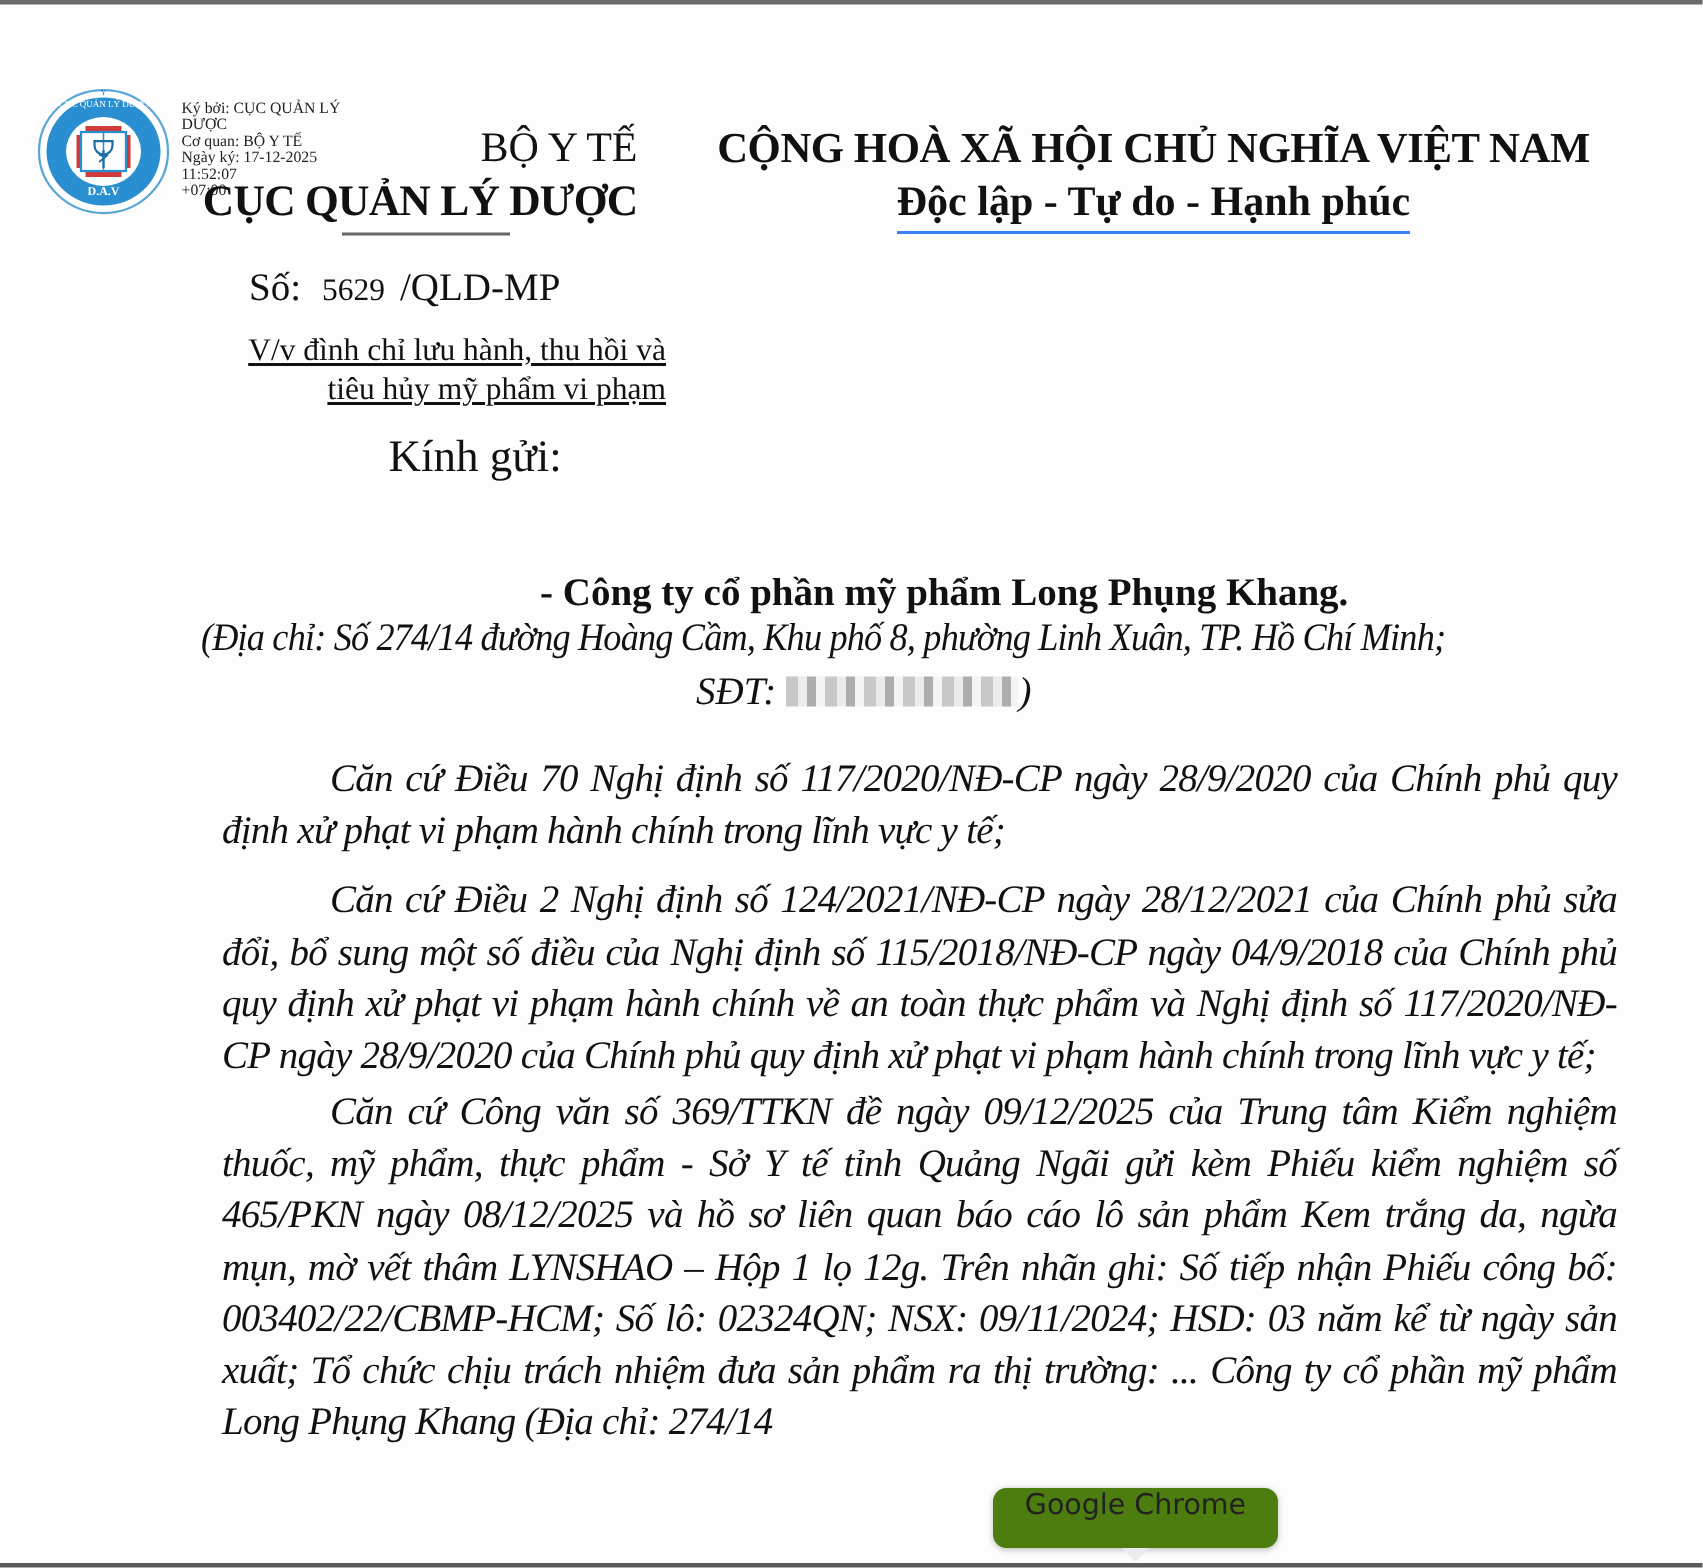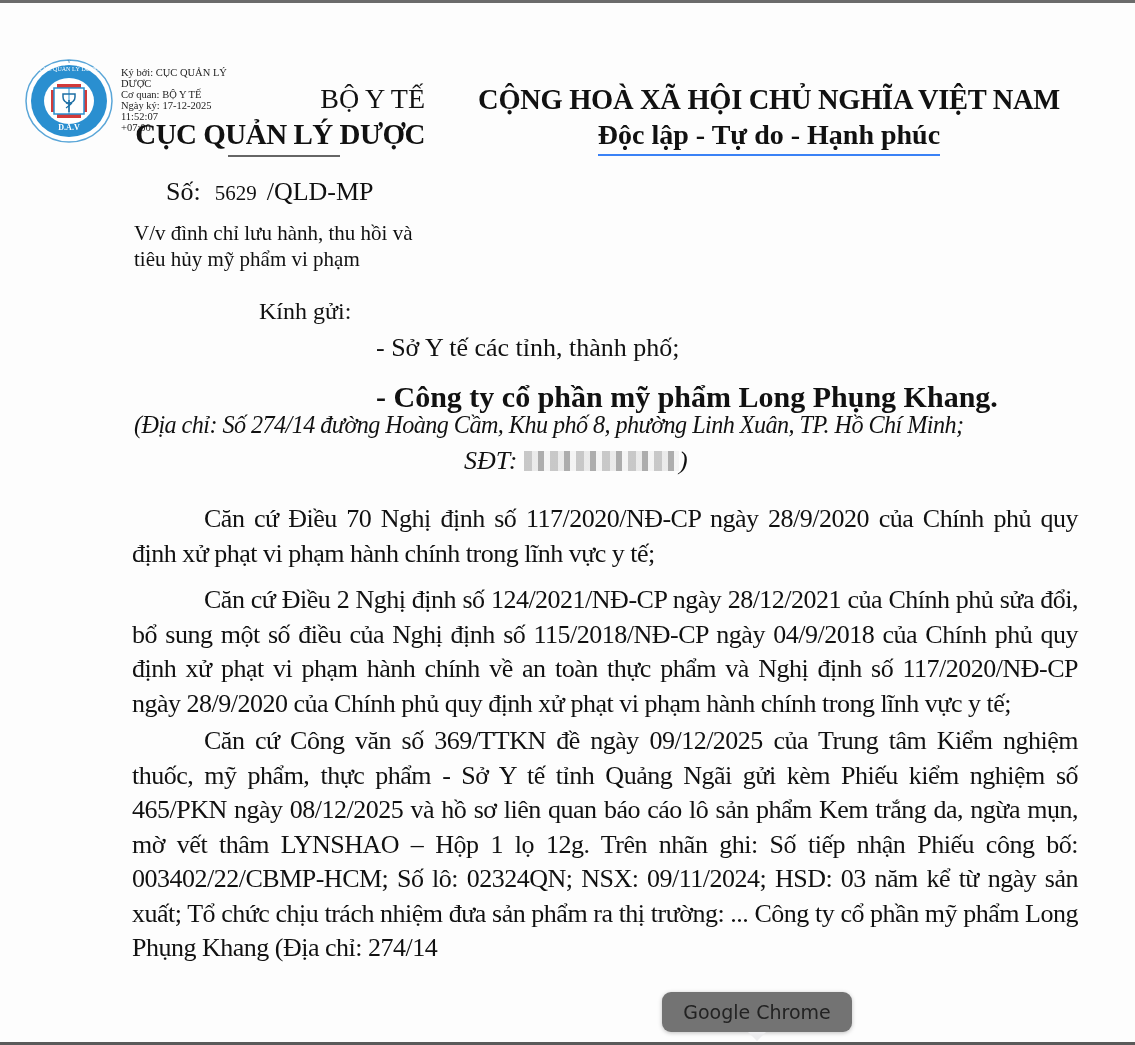--- a/index.html
+++ b/index.html
@@ -104,53 +104,54 @@
       text-align: right;
     }
     .num-line .num-val {
       font-size: 21px;
       margin: 0 10px 0 14px;
     }
     .subject {
       position: absolute;
       left: 134px; top: 220px;
       width: 310px;
-      text-align: left;
+      text-align: right;
       font-size: 21px;
       line-height: 26px;
+      text-decoration: underline;
     }
 
     .date-line {
       position: absolute;
       left: 558px; top: 176px;
       font-size: 27px;
       font-style: italic;
       white-space: nowrap;
     }
     .date-line .dnum {
       font-style: normal;
       font-size: 21px;
       margin: 0 12px 0 6px;
     }
 
     .greet {
       position: absolute;
-      left: 259px; top: 298px;
-      font-size: 24px;
+      left: 259px; top: 288px;
+      font-size: 30px;
     }
     .recip1 {
       position: absolute;
       left: 376px; top: 333px;
       font-size: 26px;
       white-space: nowrap;
     }
     .recip2 {
       position: absolute;
-      left: 376px; top: 380px;
-      font-size: 30px;
+      left: 360px; top: 380px;
+      font-size: 26px;
       font-weight: normal;
       white-space: nowrap;
     }
     .recip2 b { font-weight: bold; }
 
     .addr1 {
       position: absolute;
       left: 134px; top: 410px;
       width: 960px;
       font-size: 26px;
@@ -179,39 +180,40 @@
 
     .body {
       position: absolute;
       left: 132px; top: 502px;
       width: 946px;
       font-size: 26px;
       line-height: 34.5px;
       text-align: justify;
     }
     .body p {
-      margin: 0 0 3px 0;
+      margin: 0 0 3px 16px;
       text-indent: 72px;
       letter-spacing: -0.5px;
+      font-style: italic;
     }
     .body p.gap { margin-bottom: 12px; }
 
     
     .tooltip {
       position: absolute;
       left: 662px; top: 992px;
       width: 190px; height: 40px;
-      background: #737373;
+      background: #4d7c0f;
       border-radius: 9px;
       box-shadow: 0 1px 4px rgba(0,0,0,0.25);
       font-family: "DejaVu Sans", "Liberation Sans", sans-serif;
       font-size: 19px;
       color: #222;
       display: flex;
-      align-items: center;
+      align-items: flex-start;
       justify-content: center;
     }
     .tooltip::after {
       content: "";
       position: absolute;
       left: 86px; bottom: -9px;
       width: 0; height: 0;
       border-left: 9px solid transparent;
       border-right: 9px solid transparent;
       border-top: 9px solid #ececee;
@@ -264,21 +266,20 @@
     <span>Số:</span><span class="num-val">5629</span><span>/QLD-MP</span>
   </div>
 
   <div class="subject">
     <div>V/v đình chỉ lưu hành, thu hồi và</div>
     <div>tiêu hủy mỹ phẩm vi phạm</div>
   </div>
 
 
   <div class="greet">Kính gửi:</div>
-  <div class="recip1">- Sở Y tế các tỉnh, thành phố;</div>
   <div class="recip2"><b>- Công ty cổ phần mỹ phẩm Long Phụng Khang.</b></div>
   <div class="addr1">(Địa chỉ: Số 274/14 đường Hoàng Cầm, Khu phố 8, phường Linh Xuân, TP. Hồ Chí Minh;</div>
   <div class="addr2">
     <span>SĐT:</span>
     <span class="redacted"></span><span>)</span>
   </div>
 
   <div class="body">
     <p class="gap">Căn cứ Điều 70 Nghị định số 117/2020/NĐ-CP ngày 28/9/2020 của Chính phủ quy định xử phạt vi phạm hành chính trong lĩnh vực y tế;</p>
     <p>Căn cứ Điều 2 Nghị định số 124/2021/NĐ-CP ngày 28/12/2021 của Chính phủ sửa đổi, bổ sung một số điều của Nghị định số 115/2018/NĐ-CP ngày 04/9/2018 của Chính phủ quy định xử phạt vi phạm hành chính về an toàn thực phẩm và Nghị định số 117/2020/NĐ-CP ngày 28/9/2020 của Chính phủ quy định xử phạt vi phạm hành chính trong lĩnh vực y tế;</p>

